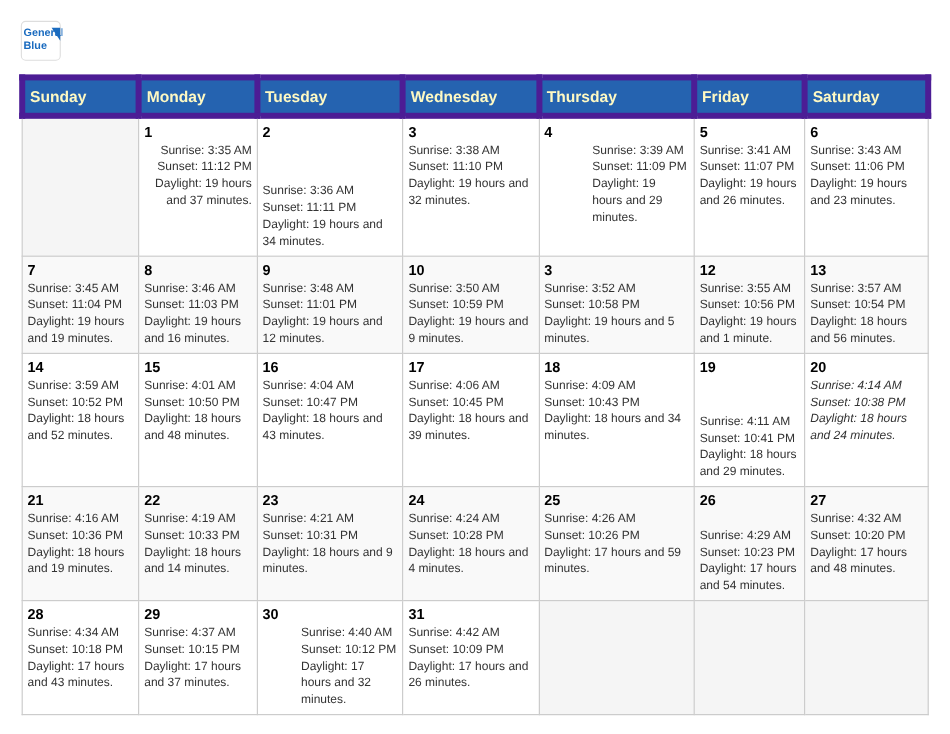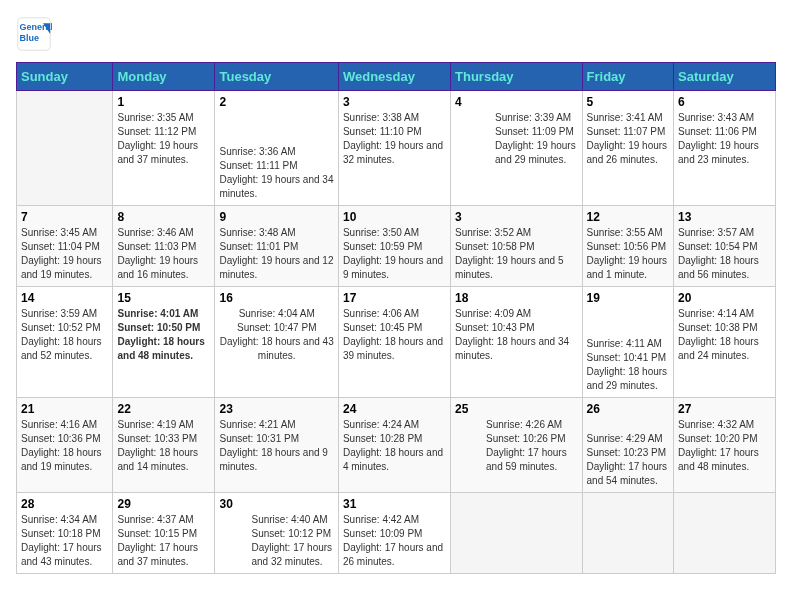--- a/index.html
+++ b/index.html
@@ -37,26 +37,26 @@
       font-size: 14px;
       color: #444;
     }
     table {
       width: 100%;
       border-collapse: collapse;
       font-size: 11px;
     }
     thead tr th {
       background: #2563b0;
-      color: #5eead4;
+      color: #fef9c3;
       padding: 6px 4px;
       text-align: left;
       font-size: 13px;
       font-weight: bold;
-      border: 1px solid #4c1d95;
+      border: 5px solid #4c1d95;
     }
     tbody tr td {
       border: 1px solid #ccc;
       padding: 4px;
       vertical-align: top;
       min-height: 80px;
       height: 80px;
       background: #fff;
     }
     tbody tr:nth-child(even) td {
@@ -104,21 +104,21 @@
         <th>Thursday</th>
         <th>Friday</th>
         <th>Saturday</th>
       </tr>
   </thead>
   <tbody id="calendar-body">
   <tr>
         <td class="empty-cell"></td>
         <td>
           <div class="day-number">1</div>
-          <div class="day-info" style="white-space: pre-line;">Sunrise: 3:35 AM
+          <div class="day-info" style="white-space: pre-line; text-align: right;">Sunrise: 3:35 AM
 Sunset: 11:12 PM
 Daylight: 19 hours and 37 minutes.</div>
         </td>
         <td>
           <div class="day-number">2</div>
           <div class="day-info" style="white-space: pre-line; margin-top: 36px;">Sunrise: 3:36 AM
 Sunset: 11:11 PM
 Daylight: 19 hours and 34 minutes.</div>
         </td>
         <td>
@@ -192,27 +192,27 @@
       </tr>
       <tr>
         <td>
           <div class="day-number">14</div>
           <div class="day-info" style="white-space: pre-line;">Sunrise: 3:59 AM
 Sunset: 10:52 PM
 Daylight: 18 hours and 52 minutes.</div>
         </td>
         <td>
           <div class="day-number">15</div>
-          <div class="day-info" style="white-space: pre-line; font-weight: bold;">Sunrise: 4:01 AM
+          <div class="day-info" style="white-space: pre-line;">Sunrise: 4:01 AM
 Sunset: 10:50 PM
 Daylight: 18 hours and 48 minutes.</div>
         </td>
         <td>
           <div class="day-number">16</div>
-          <div class="day-info" style="white-space: pre-line; text-align: center;">Sunrise: 4:04 AM
+          <div class="day-info" style="white-space: pre-line;">Sunrise: 4:04 AM
 Sunset: 10:47 PM
 Daylight: 18 hours and 43 minutes.</div>
         </td>
         <td>
           <div class="day-number">17</div>
           <div class="day-info" style="white-space: pre-line;">Sunrise: 4:06 AM
 Sunset: 10:45 PM
 Daylight: 18 hours and 39 minutes.</div>
         </td>
         <td>
@@ -222,21 +222,21 @@
 Daylight: 18 hours and 34 minutes.</div>
         </td>
         <td>
           <div class="day-number">19</div>
           <div class="day-info" style="white-space: pre-line; margin-top: 32px;">Sunrise: 4:11 AM
 Sunset: 10:41 PM
 Daylight: 18 hours and 29 minutes.</div>
         </td>
         <td>
           <div class="day-number">20</div>
-          <div class="day-info" style="white-space: pre-line;">Sunrise: 4:14 AM
+          <div class="day-info" style="white-space: pre-line; font-style: italic;">Sunrise: 4:14 AM
 Sunset: 10:38 PM
 Daylight: 18 hours and 24 minutes.</div>
         </td>
       </tr>
       <tr>
         <td>
           <div class="day-number">21</div>
           <div class="day-info" style="white-space: pre-line;">Sunrise: 4:16 AM
 Sunset: 10:36 PM
 Daylight: 18 hours and 19 minutes.</div>
@@ -254,21 +254,21 @@
 Daylight: 18 hours and 9 minutes.</div>
         </td>
         <td>
           <div class="day-number">24</div>
           <div class="day-info" style="white-space: pre-line;">Sunrise: 4:24 AM
 Sunset: 10:28 PM
 Daylight: 18 hours and 4 minutes.</div>
         </td>
         <td>
           <div class="day-number">25</div>
-          <div class="day-info" style="white-space: pre-line; margin-left: 31px;">Sunrise: 4:26 AM
+          <div class="day-info" style="white-space: pre-line;">Sunrise: 4:26 AM
 Sunset: 10:26 PM
 Daylight: 17 hours and 59 minutes.</div>
         </td>
         <td>
           <div class="day-number">26</div>
           <div class="day-info" style="white-space: pre-line; margin-top: 16px;">Sunrise: 4:29 AM
 Sunset: 10:23 PM
 Daylight: 17 hours and 54 minutes.</div>
         </td>
         <td>

